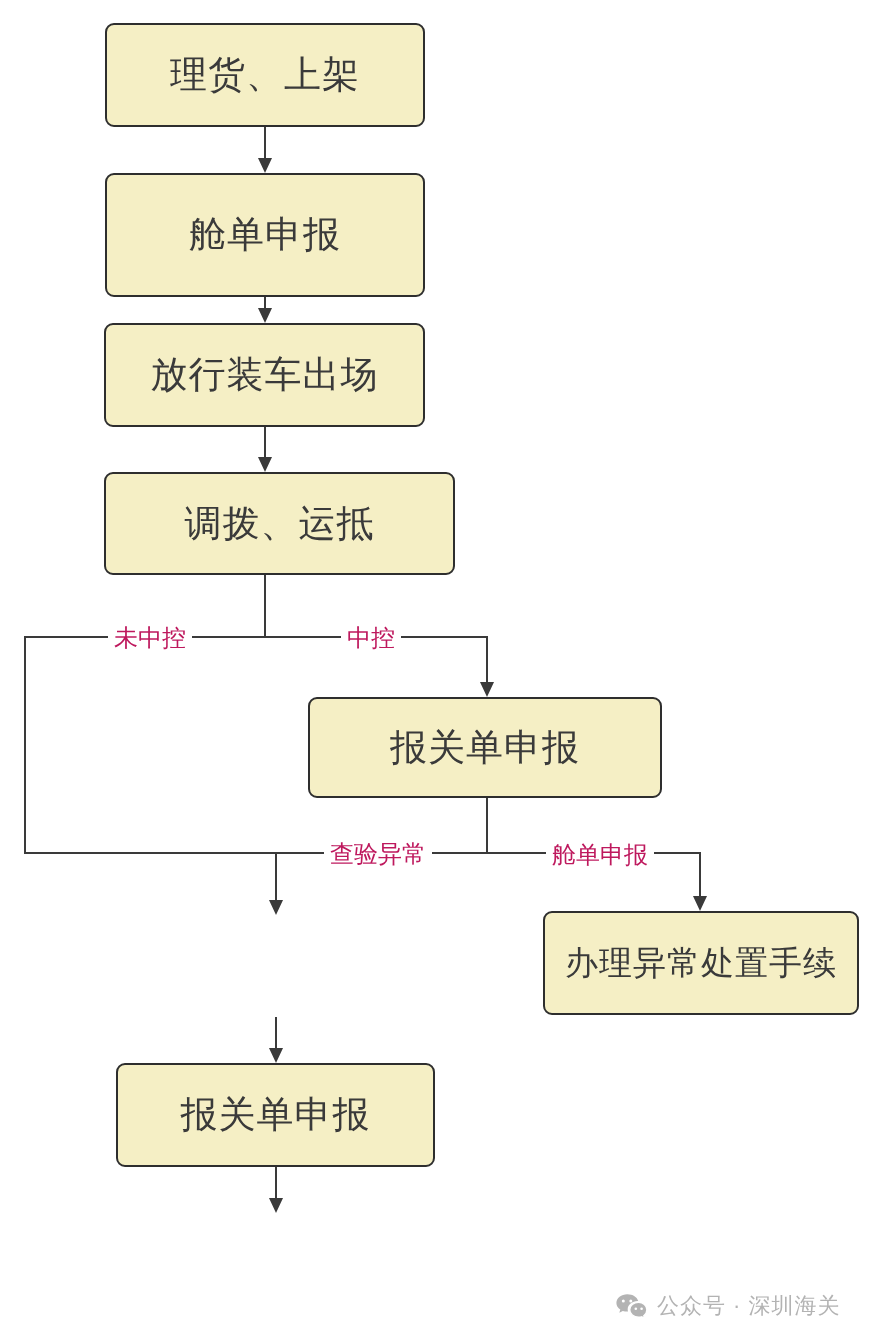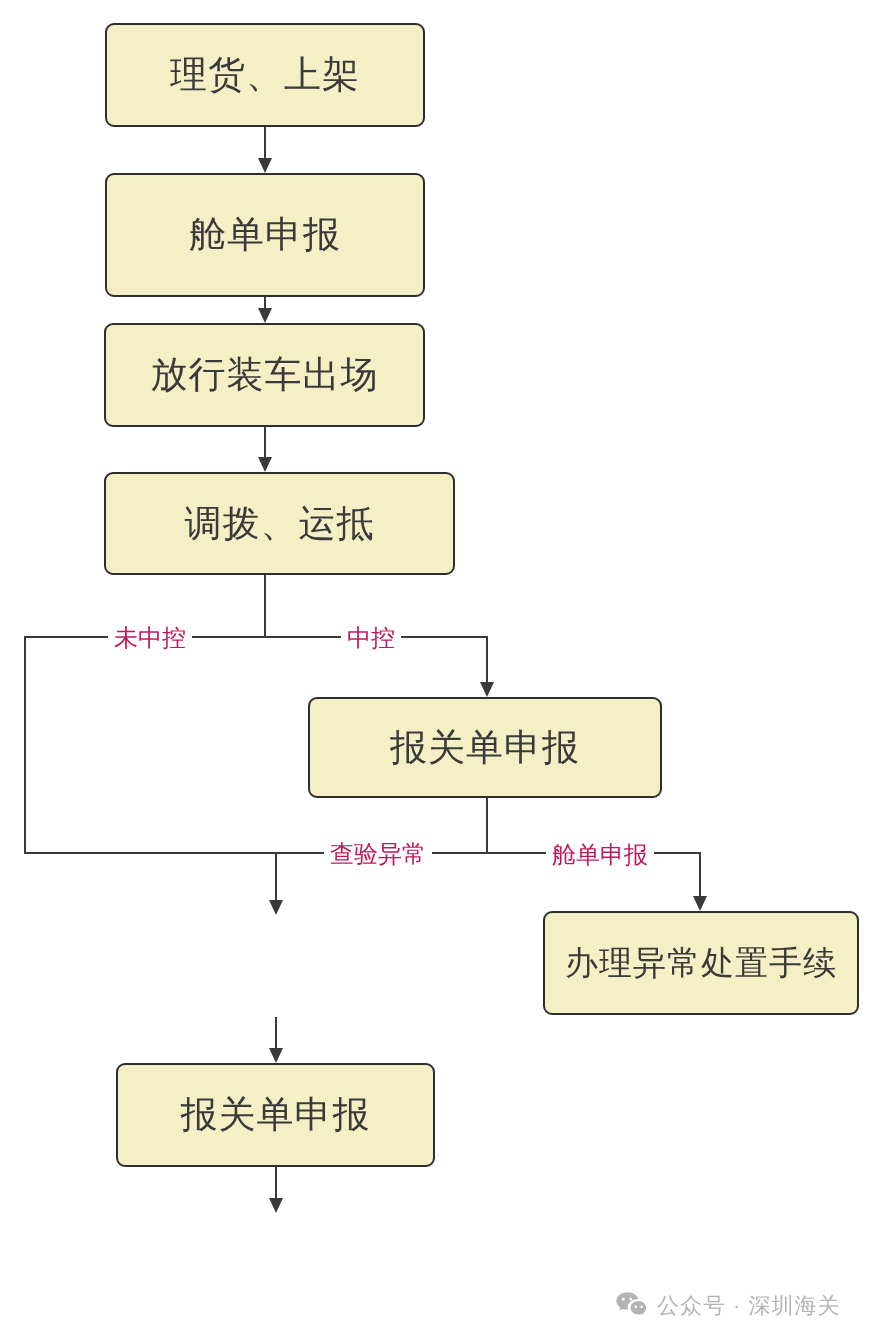--- a/index.html
+++ b/index.html
@@ -56,21 +56,21 @@
     font-size: 24px;
     line-height: 1.1;
     padding: 0 6px;
     white-space: nowrap;
   }
   .watermark {
     position: absolute;
     left: 615px;
     top: 1291px;
     display: flex;
-    align-items: flex-start;
+    align-items: flex-end;
     gap: 9px;
     color: #b3b3b3;
     font-size: 22px;
     letter-spacing: 1px;
     white-space: nowrap;
   }
 </style>
 </head>
 <body>
 

